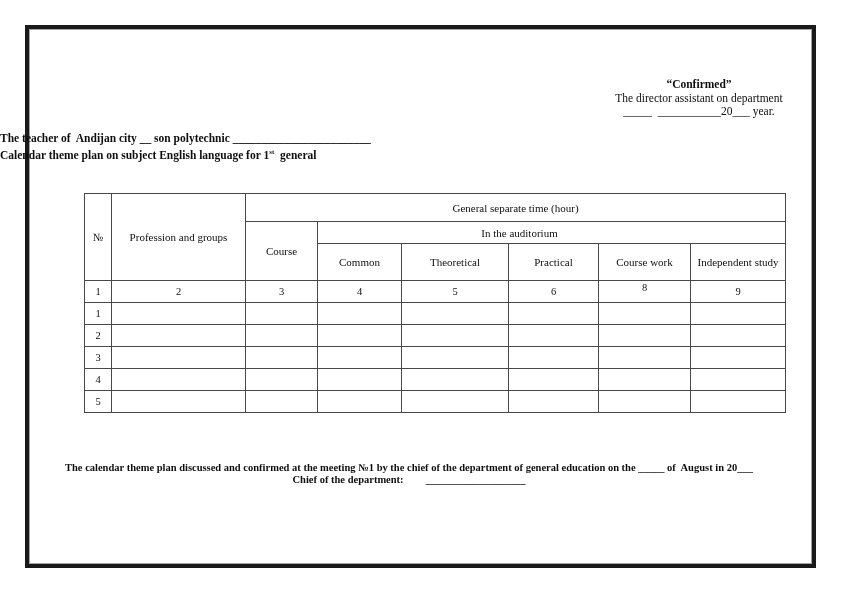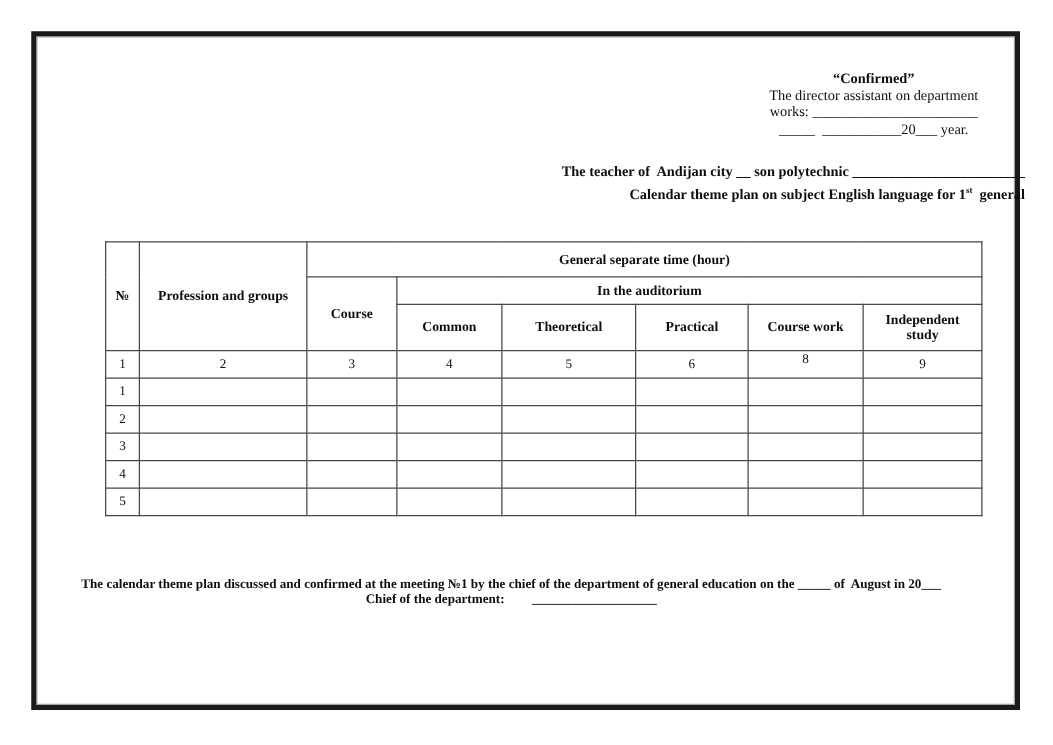--- a/index.html
+++ b/index.html
@@ -17,34 +17,34 @@
     width: 791px; height: 543px;
     border: 4px solid #1a1a1a;
     box-shadow: inset 0 0 0 1px #a3a3a3;
     background: transparent;
   }
   .pre { white-space: pre; }
 
   
   .confirmed-block {
     position: absolute;
-    left: 590px; top: 57px;
+    left: 590px; top: 78px;
     width: 218px;
     text-align: center;
     font-size: 11.5px;
     line-height: 13.6px;
   }
   .confirmed-title { font-weight: bold; }
 
   
   .title-block {
     position: absolute;
     left: 0; top: 132px;
     width: 820px;
-    text-align: right;
+    text-align: left;
     font-weight: bold;
     font-size: 11.5px;
     line-height: 13.6px;
   }
   .title-block sup { font-size: 7px; }
 
   
   table.plan-table {
     position: absolute;
     left: 84px; top: 193px;
@@ -53,21 +53,21 @@
     table-layout: fixed;
   }
   .plan-table th, .plan-table td {
     border: 1px solid #484848;
     text-align: center;
     vertical-align: middle;
     font-size: 11px;
     padding: 1px 4px;
     overflow: hidden;
   }
-  .plan-table th { font-weight: bold; }
+  .plan-table th { font-weight: normal; }
   .row-general { height: 28px; }
   .row-auditorium { height: 22px; }
   .row-leaf { height: 37px; }
   .row-numbers { height: 22px; }
   .row-numbers td { font-size: 10.5px; font-weight: normal; }
   .row-numbers td.cell-raised { vertical-align: top; padding-top: 1px; }
   .plan-table tbody tr { height: 22px; }
   .plan-table tbody td { font-size: 10.5px; }
   th.auditorium-header { padding-right: 68px; }
 
@@ -83,21 +83,20 @@
   .chief-underline { margin-left: 22px; }
 </style>
 </head>
 <body>
 
 <div class="page-frame"></div>
 
 <div class="confirmed-block">
   <div class="confirmed-title">“Confirmed”</div>
   <div class="pre">The director assistant on department</div>
-  <div class="pre">works: _______________________</div>
   <div class="pre">_____  ___________20___ year.</div>
 </div>
 
 <div class="title-block">
   <div class="pre">The teacher of  Andijan city __ son polytechnic ________________________</div>
   <div><span class="pre">Calendar theme plan on subject English language for 1</span><sup>st</sup><span class="pre">  general</span></div>
 </div>
 
 <table class="plan-table">
   <colgroup>

